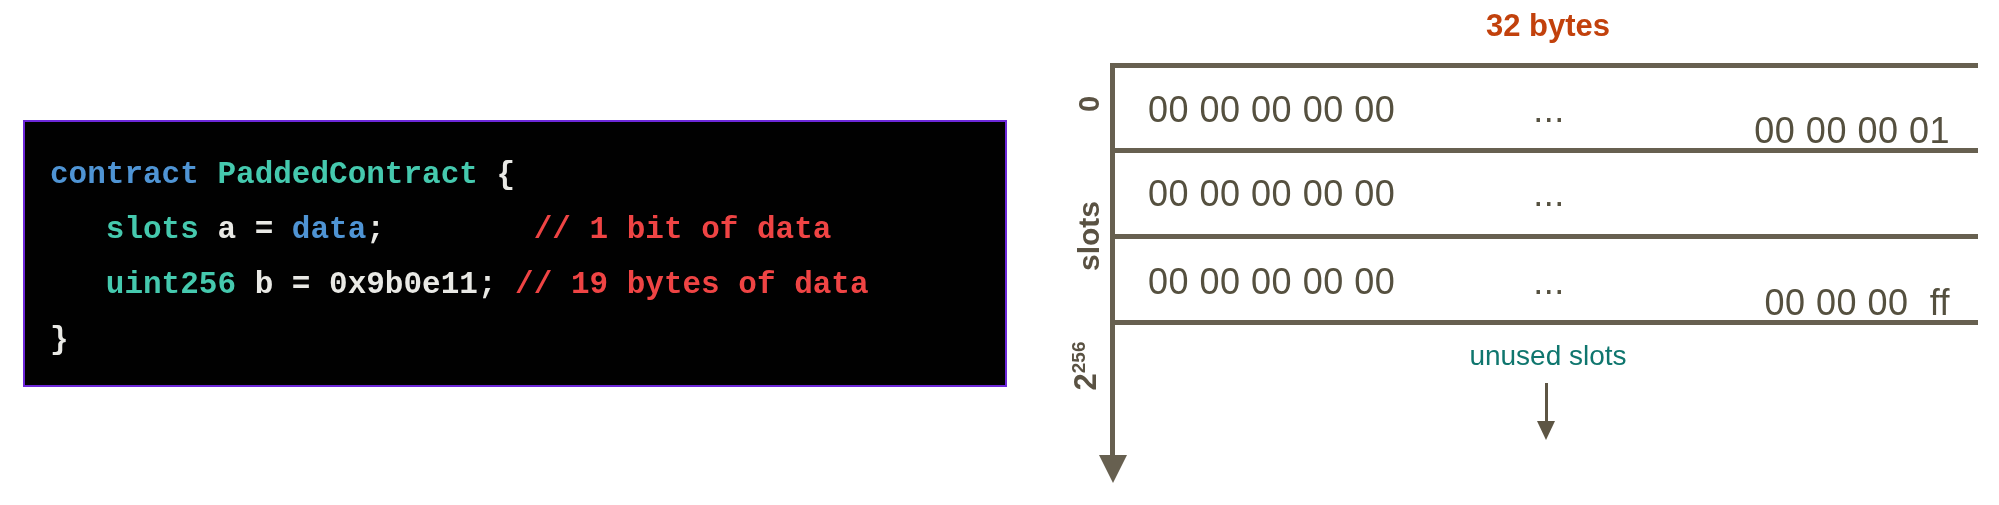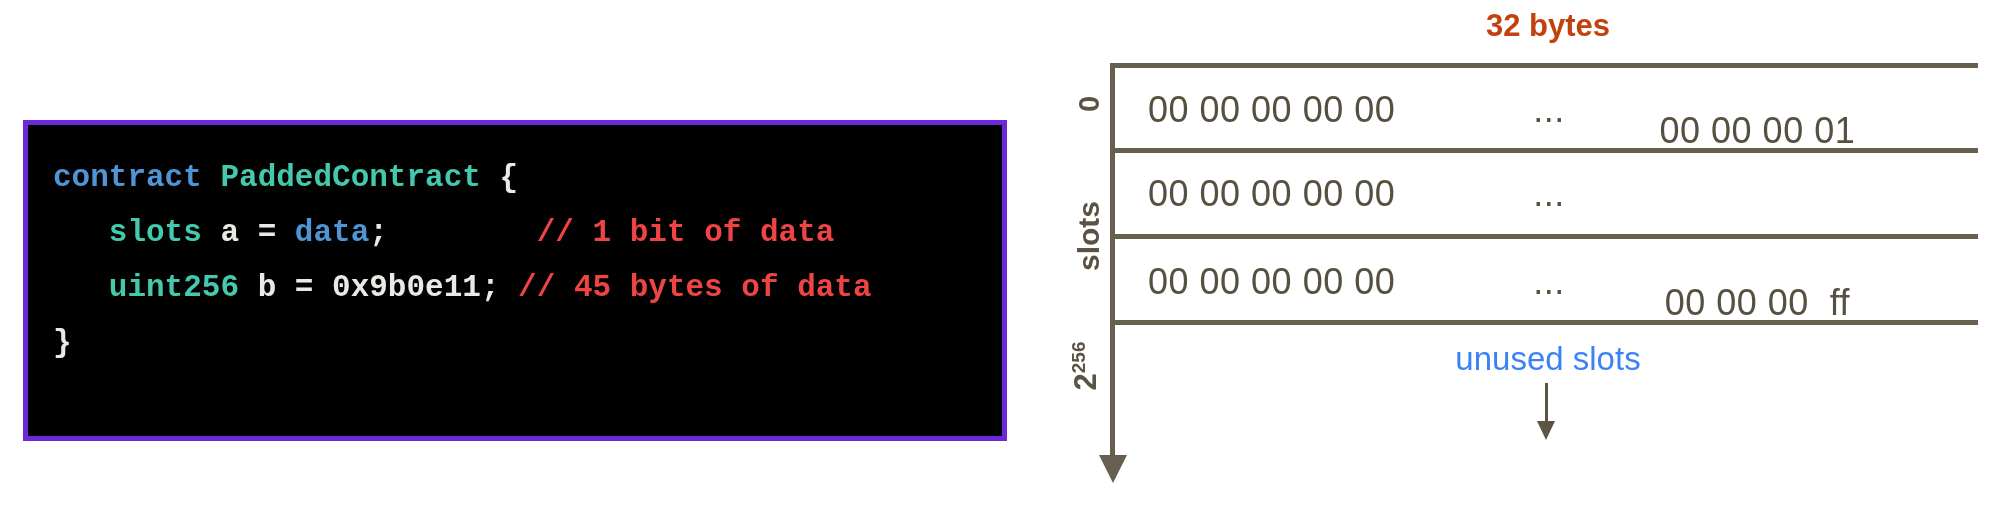--- a/index.html
+++ b/index.html
@@ -11,23 +11,23 @@
     overflow: hidden;
     font-family: "Liberation Sans", sans-serif;
   }
 
   
   .code-block {
     position: absolute;
     left: 23px;
     top: 120px;
     width: 984px;
-    height: 321px;
+    height: 267px;
     background: #010101;
-    border: 5px solid #6d28d9;
+    border: 2px solid #6d28d9;
     box-sizing: border-box;
     padding: 25px 0 0 25px;
     font-family: "Liberation Mono", monospace;
     font-weight: bold;
     font-size: 31px;
     line-height: 55px;
   }
   .code-line { white-space: pre; }
   .tk.kw { color: #4f94d4; }
   .tk.ty { color: #45c9ae; }
@@ -84,43 +84,43 @@
     align-items: center;
     font-size: 36px;
     letter-spacing: 0.5px;
     color: #55503f;
     box-sizing: border-box;
     padding: 0 28px 0 36px;
     white-space: pre;
   }
   .slot-row .cell-left  { text-align: left; }
   .slot-row .cell-mid   { text-align: center; }
-  .slot-row .cell-right { text-align: center; margin-top: 42px; }
+  .slot-row .cell-right { text-align: right; margin-top: 42px; }
   .slot-row.r0 { top: 68px; }
   .slot-row.r1 { top: 154px; }
   .slot-row.r2 { top: 240px; }
 
   .axis-label {
     position: absolute;
     transform: translate(-50%, -50%) rotate(-90deg);
     font-weight: bold;
     color: #5a5243;
     white-space: nowrap;
   }
   .axis-label.l0    { left: 1089px; top: 104px; font-size: 29px; }
   .axis-label.slots { left: 1089px; top: 236px; font-size: 30px; }
   .axis-label.l2256 { left: 1086px; top: 366px; font-size: 31px; }
   .axis-label.l2256 sup { font-size: 19px; }
 
   .unused-label {
     position: absolute;
     left: 1548px; top: 340px;
     transform: translateX(-50%);
-    font-size: 33px;
-    color: #3b82f6;
+    font-size: 28px;
+    color: #0f766e;
     white-space: nowrap;
   }
   .small-arrow-line {
     position: absolute;
     left: 1545px; top: 383px;
     width: 3px; height: 39px;
     background: #5d5544;
   }
   .small-arrow-head {
     position: absolute;
@@ -132,21 +132,21 @@
   }
 </style>
 </head>
 <body>
 
 <div class="canvas">
 
   <div class="code-block">
     <div class="code-line"><span class="tk kw">contract </span><span class="tk ty">PaddedContract</span><span class="tk pl"> {</span></div>
     <div class="code-line"><span class="tk pl">   </span><span class="tk ty">slots</span><span class="tk pl"> a = </span><span class="tk kw">data</span><span class="tk pl">;        </span><span class="tk cm">// 1 bit of data</span></div>
-    <div class="code-line"><span class="tk pl">   </span><span class="tk ty">uint256</span><span class="tk pl"> b = 0x9b0e11; </span><span class="tk cm">// 45 bytes of data</span></div>
+    <div class="code-line"><span class="tk pl">   </span><span class="tk ty">uint256</span><span class="tk pl"> b = 0x9b0e11; </span><span class="tk cm">// 19 bytes of data</span></div>
     <div class="code-line"><span class="tk pl">}</span></div>
   </div>
 
   <div class="diagram">
 
     <div class="diagram-title">32 bytes</div>
 
     <div class="hline h0"></div>
     <div class="hline h1"></div>
     <div class="hline h2"></div>

